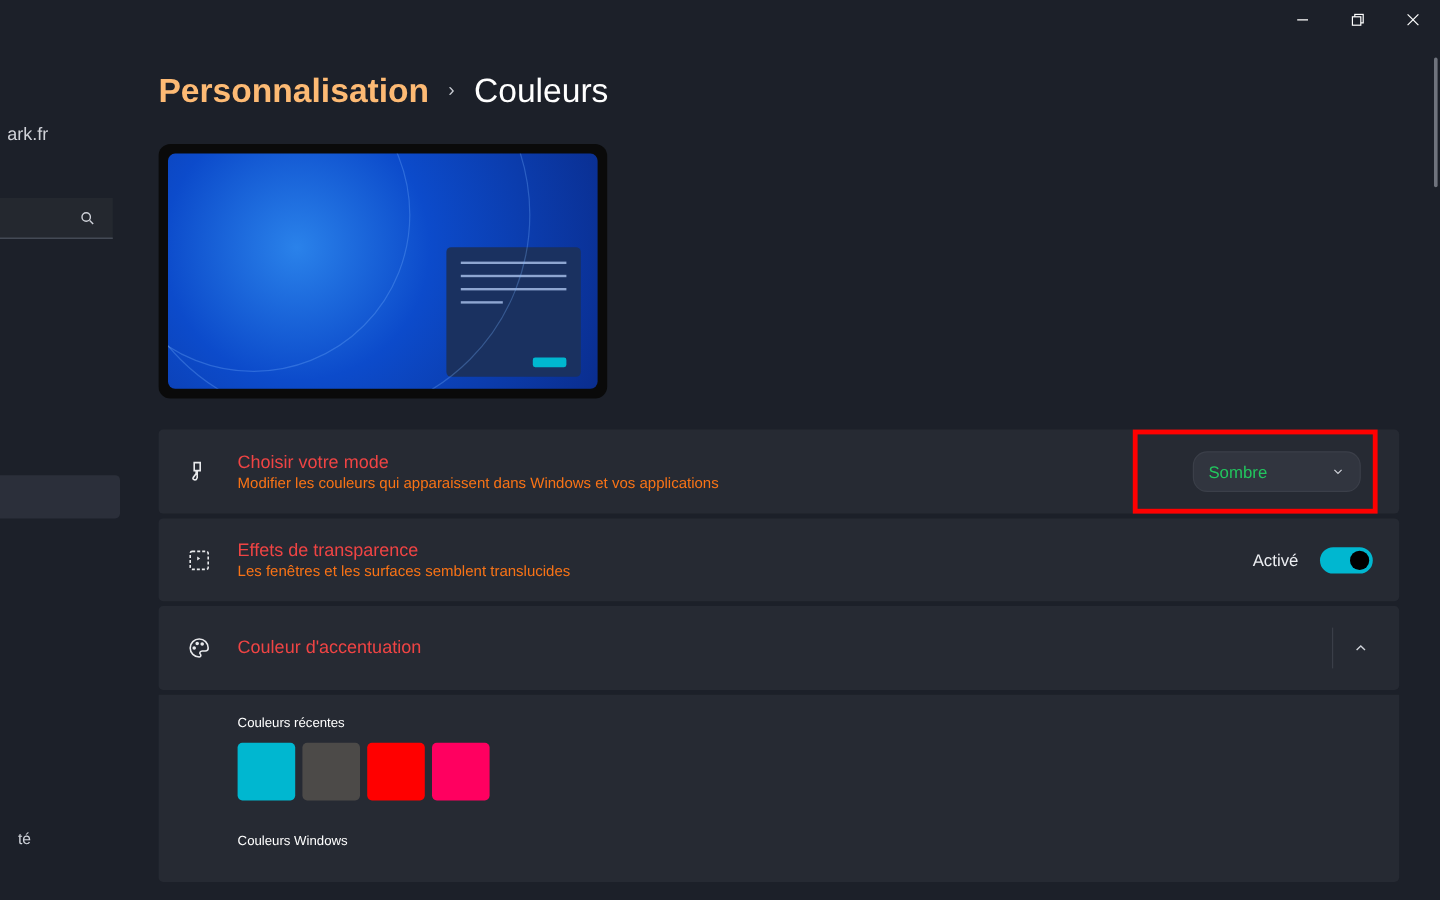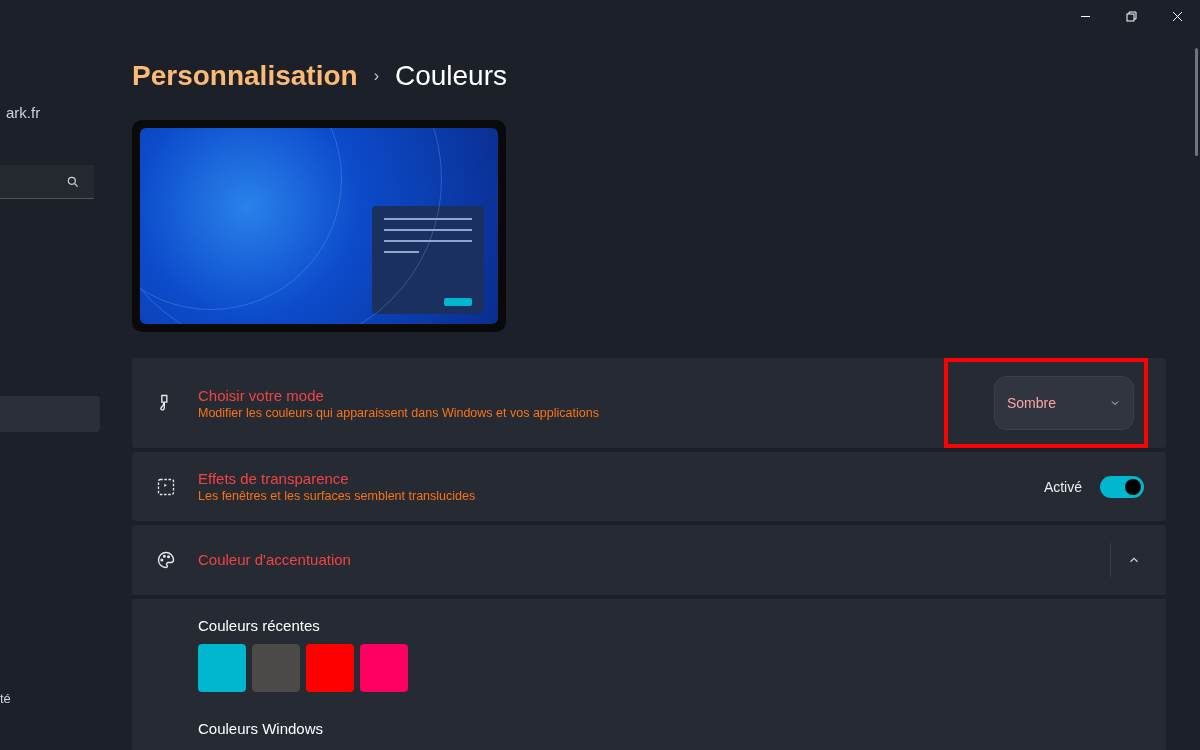--- a/index.html
+++ b/index.html
@@ -39,21 +39,21 @@
     position: absolute; top: 396px; left: 0;
     width: 100px; height: 36px;
     background: #2b2f3a;
     border-radius: 0 4px 4px 0;
   }
   .sidebar .selected::before {
     content: ""; position: absolute; left: 0; top: 9px;
     width: 3px; height: 18px; background: #00a4db; border-radius: 2px;
     display: none;
   }
-  .sidebar .lab { position: absolute; left: 0; bottom: 44px; font-size: 13px; color: #cfd2d9; }
+  .sidebar .lab { position: absolute; left: 15px; bottom: 44px; font-size: 13px; color: #cfd2d9; }
 
   .main {
     position: absolute; left: 132px; top: 60px; right: 10px; bottom: 0;
     overflow-y: auto;
     padding-right: 24px;
   }
   .breadcrumb { display: flex; align-items: center; gap: 16px; margin-bottom: 28px; }
   .breadcrumb .crumb { font-size: 28px; color: #fdba74; font-weight: 600; }
   .breadcrumb .chev { font-size: 16px; color: #c8cbd2; }
   .breadcrumb .current { font-size: 28px; font-weight: 400; color: #ffffff; }
@@ -102,25 +102,25 @@
   }
   .panel .texts { flex: 1; }
   .panel .title { font-size: 15px; color: #ef4444; margin-bottom: 2px; }
   .panel .desc { font-size: 12.5px; color: #f97316; }
   .panel .ctrl { display: flex; align-items: center; gap: 12px; }
 
   .dropdown {
     background: #31353f;
     border: 1px solid #3b3f49;
     border-radius: 12px;
-    padding: 18px 12px;
+    padding: 8px 12px;
     min-width: 140px;
     display: flex; align-items: center; justify-content: space-between;
     gap: 26px;
-    font-size: 14px; color: #fca5a5;
+    font-size: 14px; color: #22c55e;
   }
   .dropdown svg { width: 12px; height: 12px; stroke: #cfd2d9; }
 
   .highlight-red {
     border: 4px solid #ff0000;
     padding: 14px 10px 14px 46px;
     margin: -18px -4px -18px 24px;
   }
 
   .state-label { font-size: 14px; color: #eceef2; margin-right: 6px; }
@@ -142,21 +142,21 @@
     margin-left: 8px; padding-left: 12px;
   }
   .expand-btn svg { width: 14px; height: 14px; stroke: #cfd2d9; }
 
   .subpanel {
     background: #262a33;
     border-radius: 0 0 4px 4px;
     margin-top: 0;
     padding: 18px 22px 18px 66px;
   }
-  .subpanel .subtitle { font-size: 15px; color: #ffffff; margin-bottom: 10px; }
+  .subpanel .subtitle { font-size: 11px; color: #ffffff; margin-bottom: 10px; }
   .swatches { display: flex; gap: 6px; margin-bottom: 28px; }
   .swatch { width: 48px; height: 48px; border-radius: 4px; }
 
   .scrollbar {
     position: absolute; right: 2px; top: 48px;
     width: 3px; height: 108px;
     background: #6f737d; border-radius: 2px;
   }
 </style>
 </head>

